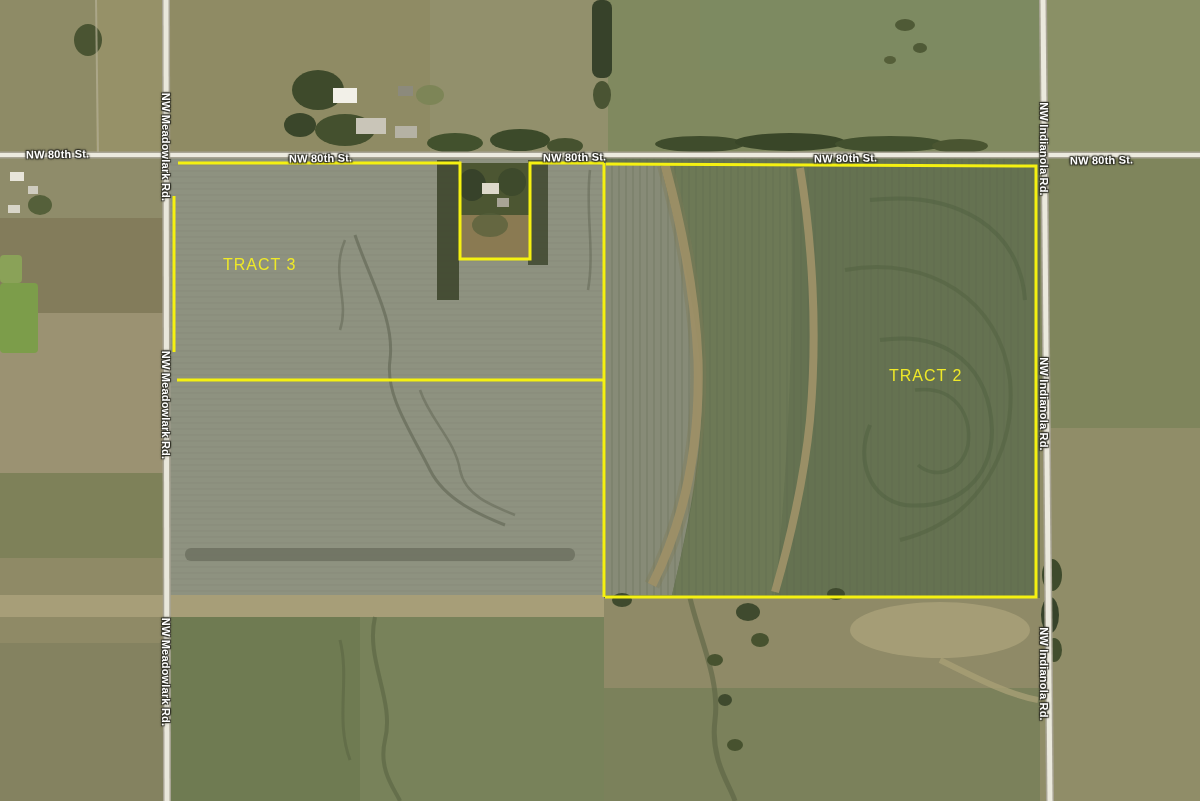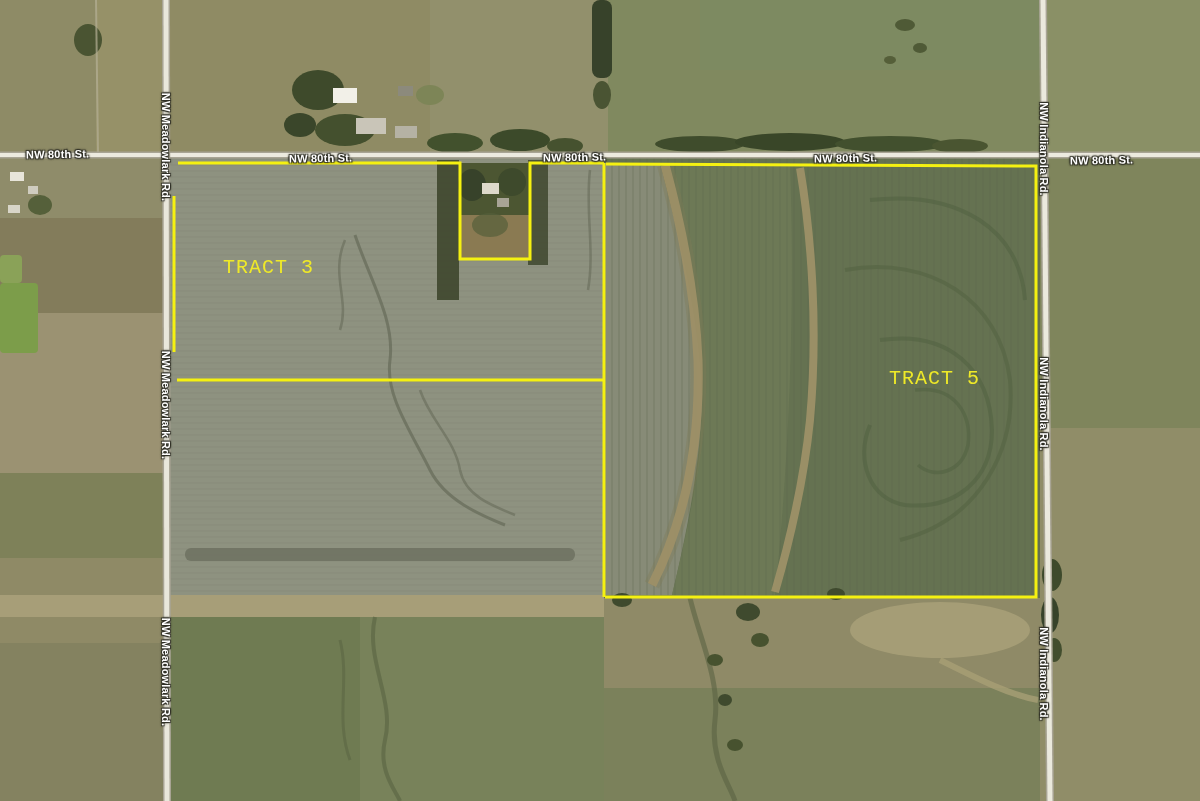--- a/index.html
+++ b/index.html
@@ -29,22 +29,22 @@
       -1px -1px 1px rgba(45,45,36,.95),
        1px -1px 1px rgba(45,45,36,.95),
       -1px  1px 1px rgba(45,45,36,.95),
        1px  1px 1px rgba(45,45,36,.95),
        0 0 3px rgba(45,45,36,.85);
   }
   .road-label.h{transform:rotate(-1deg);}
   .road-label.v{transform:translate(-50%,-50%) rotate(90deg);}
   .tract-label{
     position:absolute;
-    font-family:Liberation Mono, monospace;
-    font-size:20px;
+    font-family:Liberation Sans, sans-serif;
+    font-size:16px;
     letter-spacing:1px;
     color:var(--color-tract_label,#f0eb28);
     white-space:nowrap;
   }
 </style>
 </head>
 <body>
 
 <div id="map">
 
@@ -205,15 +205,15 @@
 
     <span class="road-label v" style="left:166px;top:147px">NW Meadowlark Rd.</span>
     <span class="road-label v" style="left:166px;top:405px">NW Meadowlark Rd.</span>
     <span class="road-label v" style="left:166px;top:672px">NW Meadowlark Rd.</span>
 
     <span class="road-label v" style="left:1044px;top:149px">NW Indianola Rd.</span>
     <span class="road-label v" style="left:1044px;top:404px">NW Indianola Rd.</span>
     <span class="road-label v" style="left:1044px;top:674px">NW Indianola Rd.</span>
 
     <span class="tract-label" style="left:223px;top:256px">TRACT 3</span>
-    <span class="tract-label" style="left:889px;top:367px">TRACT 5</span>
+    <span class="tract-label" style="left:889px;top:367px">TRACT 2</span>
   </div>
 </div>
 
 </body></html>

